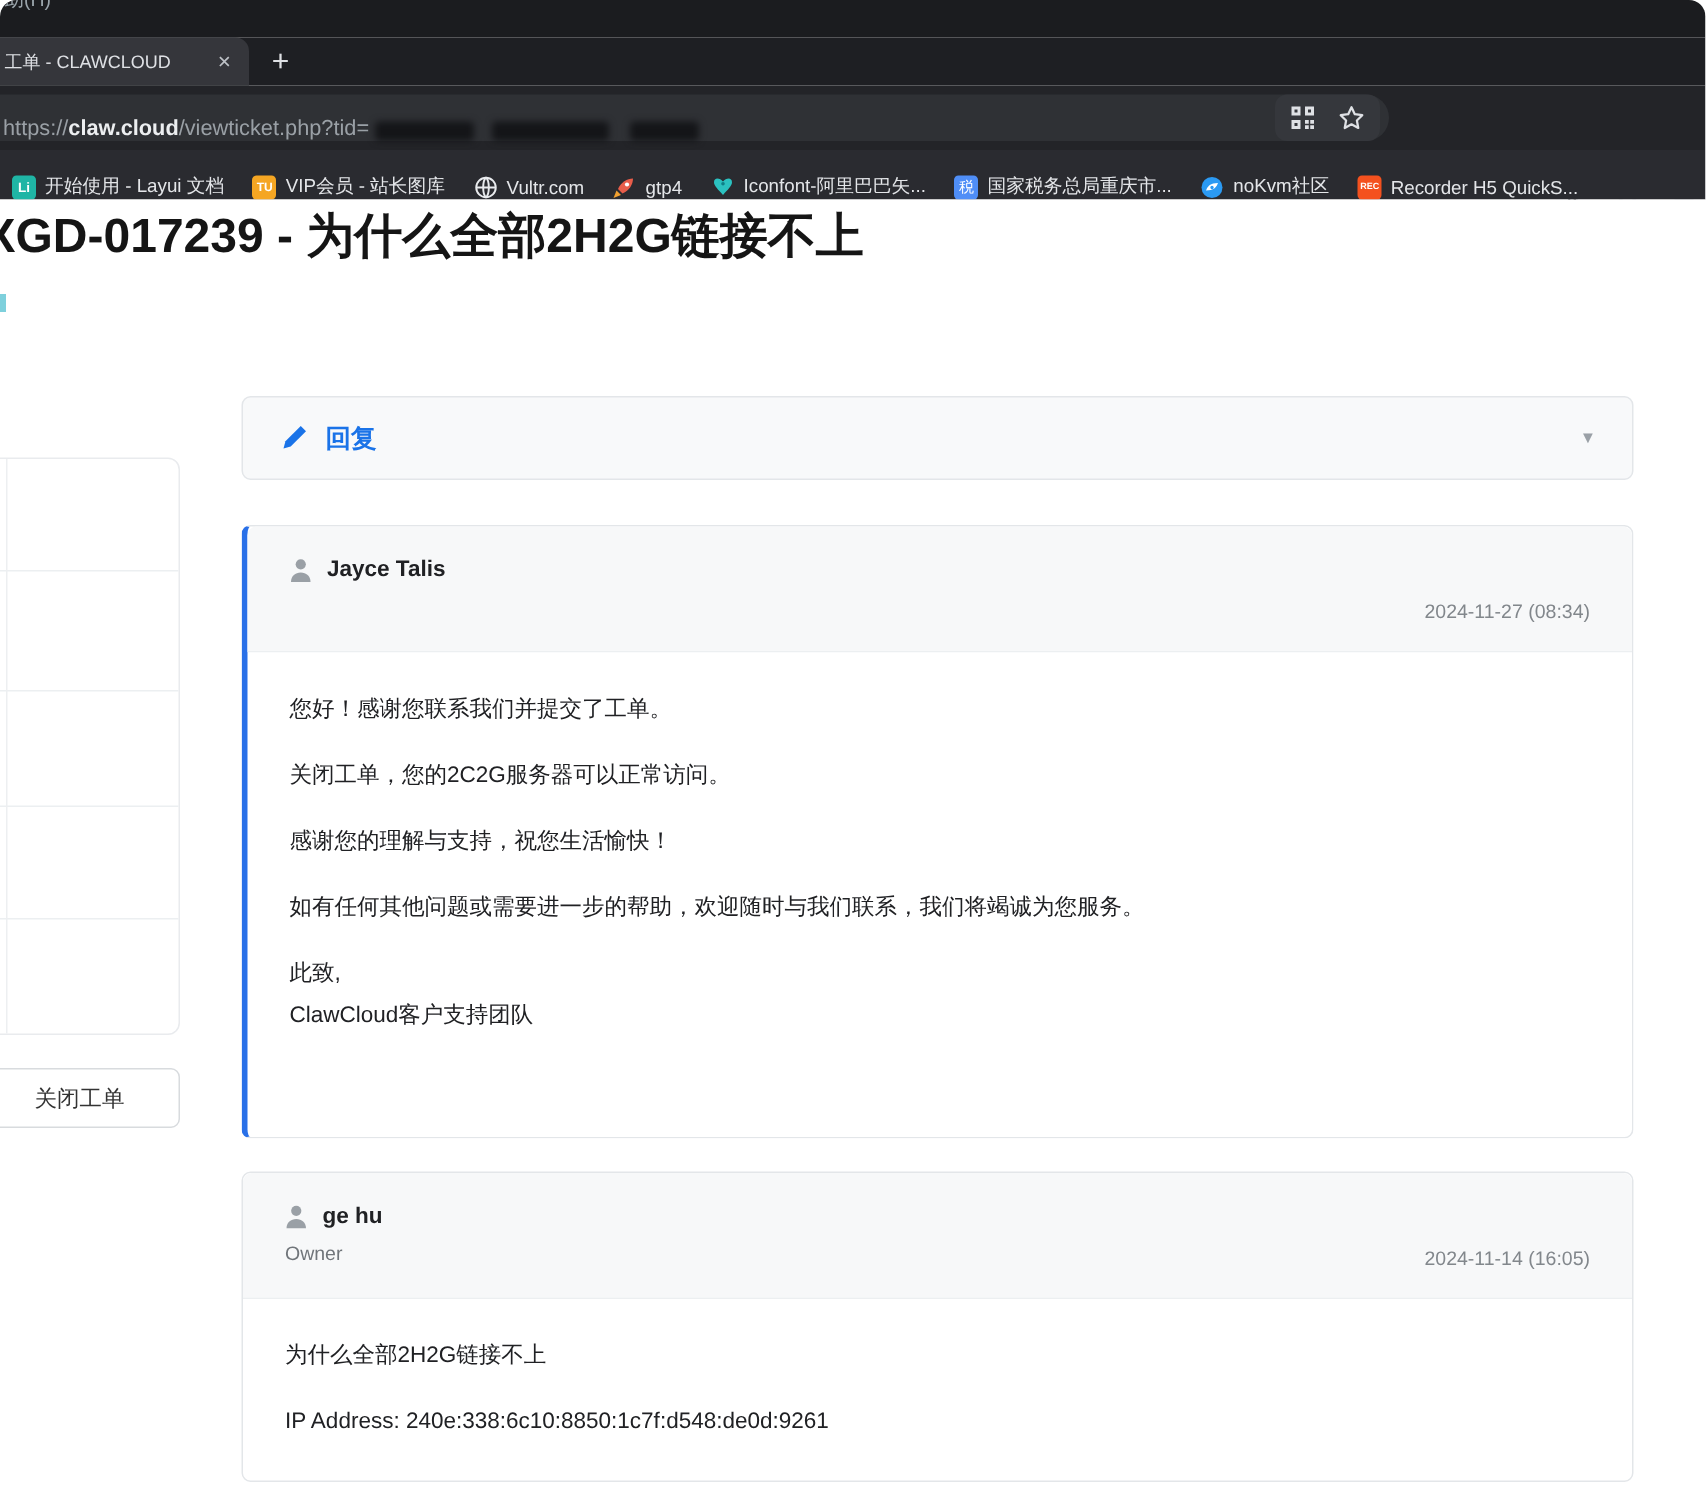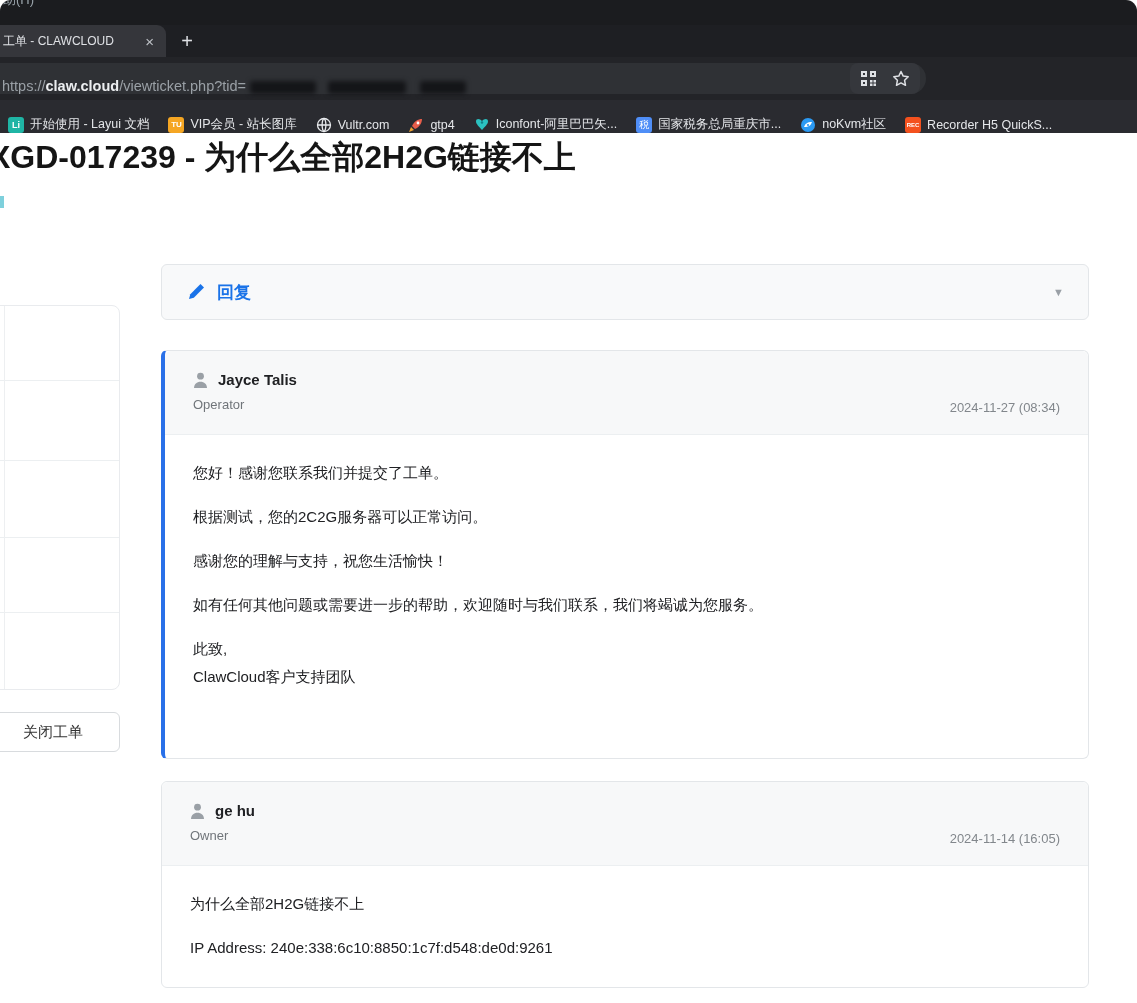--- a/index.html
+++ b/index.html
@@ -204,26 +204,25 @@
 
       <div class="card card1 hl">
         <div class="msg-header">
           <div class="name-row">
             <svg width="15" height="16" viewBox="0 0 15 16">
               <circle cx="7.5" cy="4.2" r="3.4" fill="#9aa0a6"></circle>
               <path d="M1 16c0-4 2.9-6.3 6.5-6.3S14 12 14 16z" fill="#9aa0a6"></path>
             </svg>
             <span class="author">Jayce Talis</span>
           </div>
-          <div class="role">Operator</div>
           <div class="timestamp">2024-11-27 (08:34)</div>
         </div>
         <div class="msg-body">
           <p>您好！感谢您联系我们并提交了工单。</p>
-          <p>根据测试，您的2C2G服务器可以正常访问。</p>
+          <p>关闭工单，您的2C2G服务器可以正常访问。</p>
           <p>感谢您的理解与支持，祝您生活愉快！</p>
           <p>如有任何其他问题或需要进一步的帮助，欢迎随时与我们联系，我们将竭诚为您服务。</p>
           <p class="tight">此致,</p>
           <p>ClawCloud客户支持团队</p>
         </div>
       </div>
 
       <div class="card card2">
         <div class="msg-header">
           <div class="name-row">

